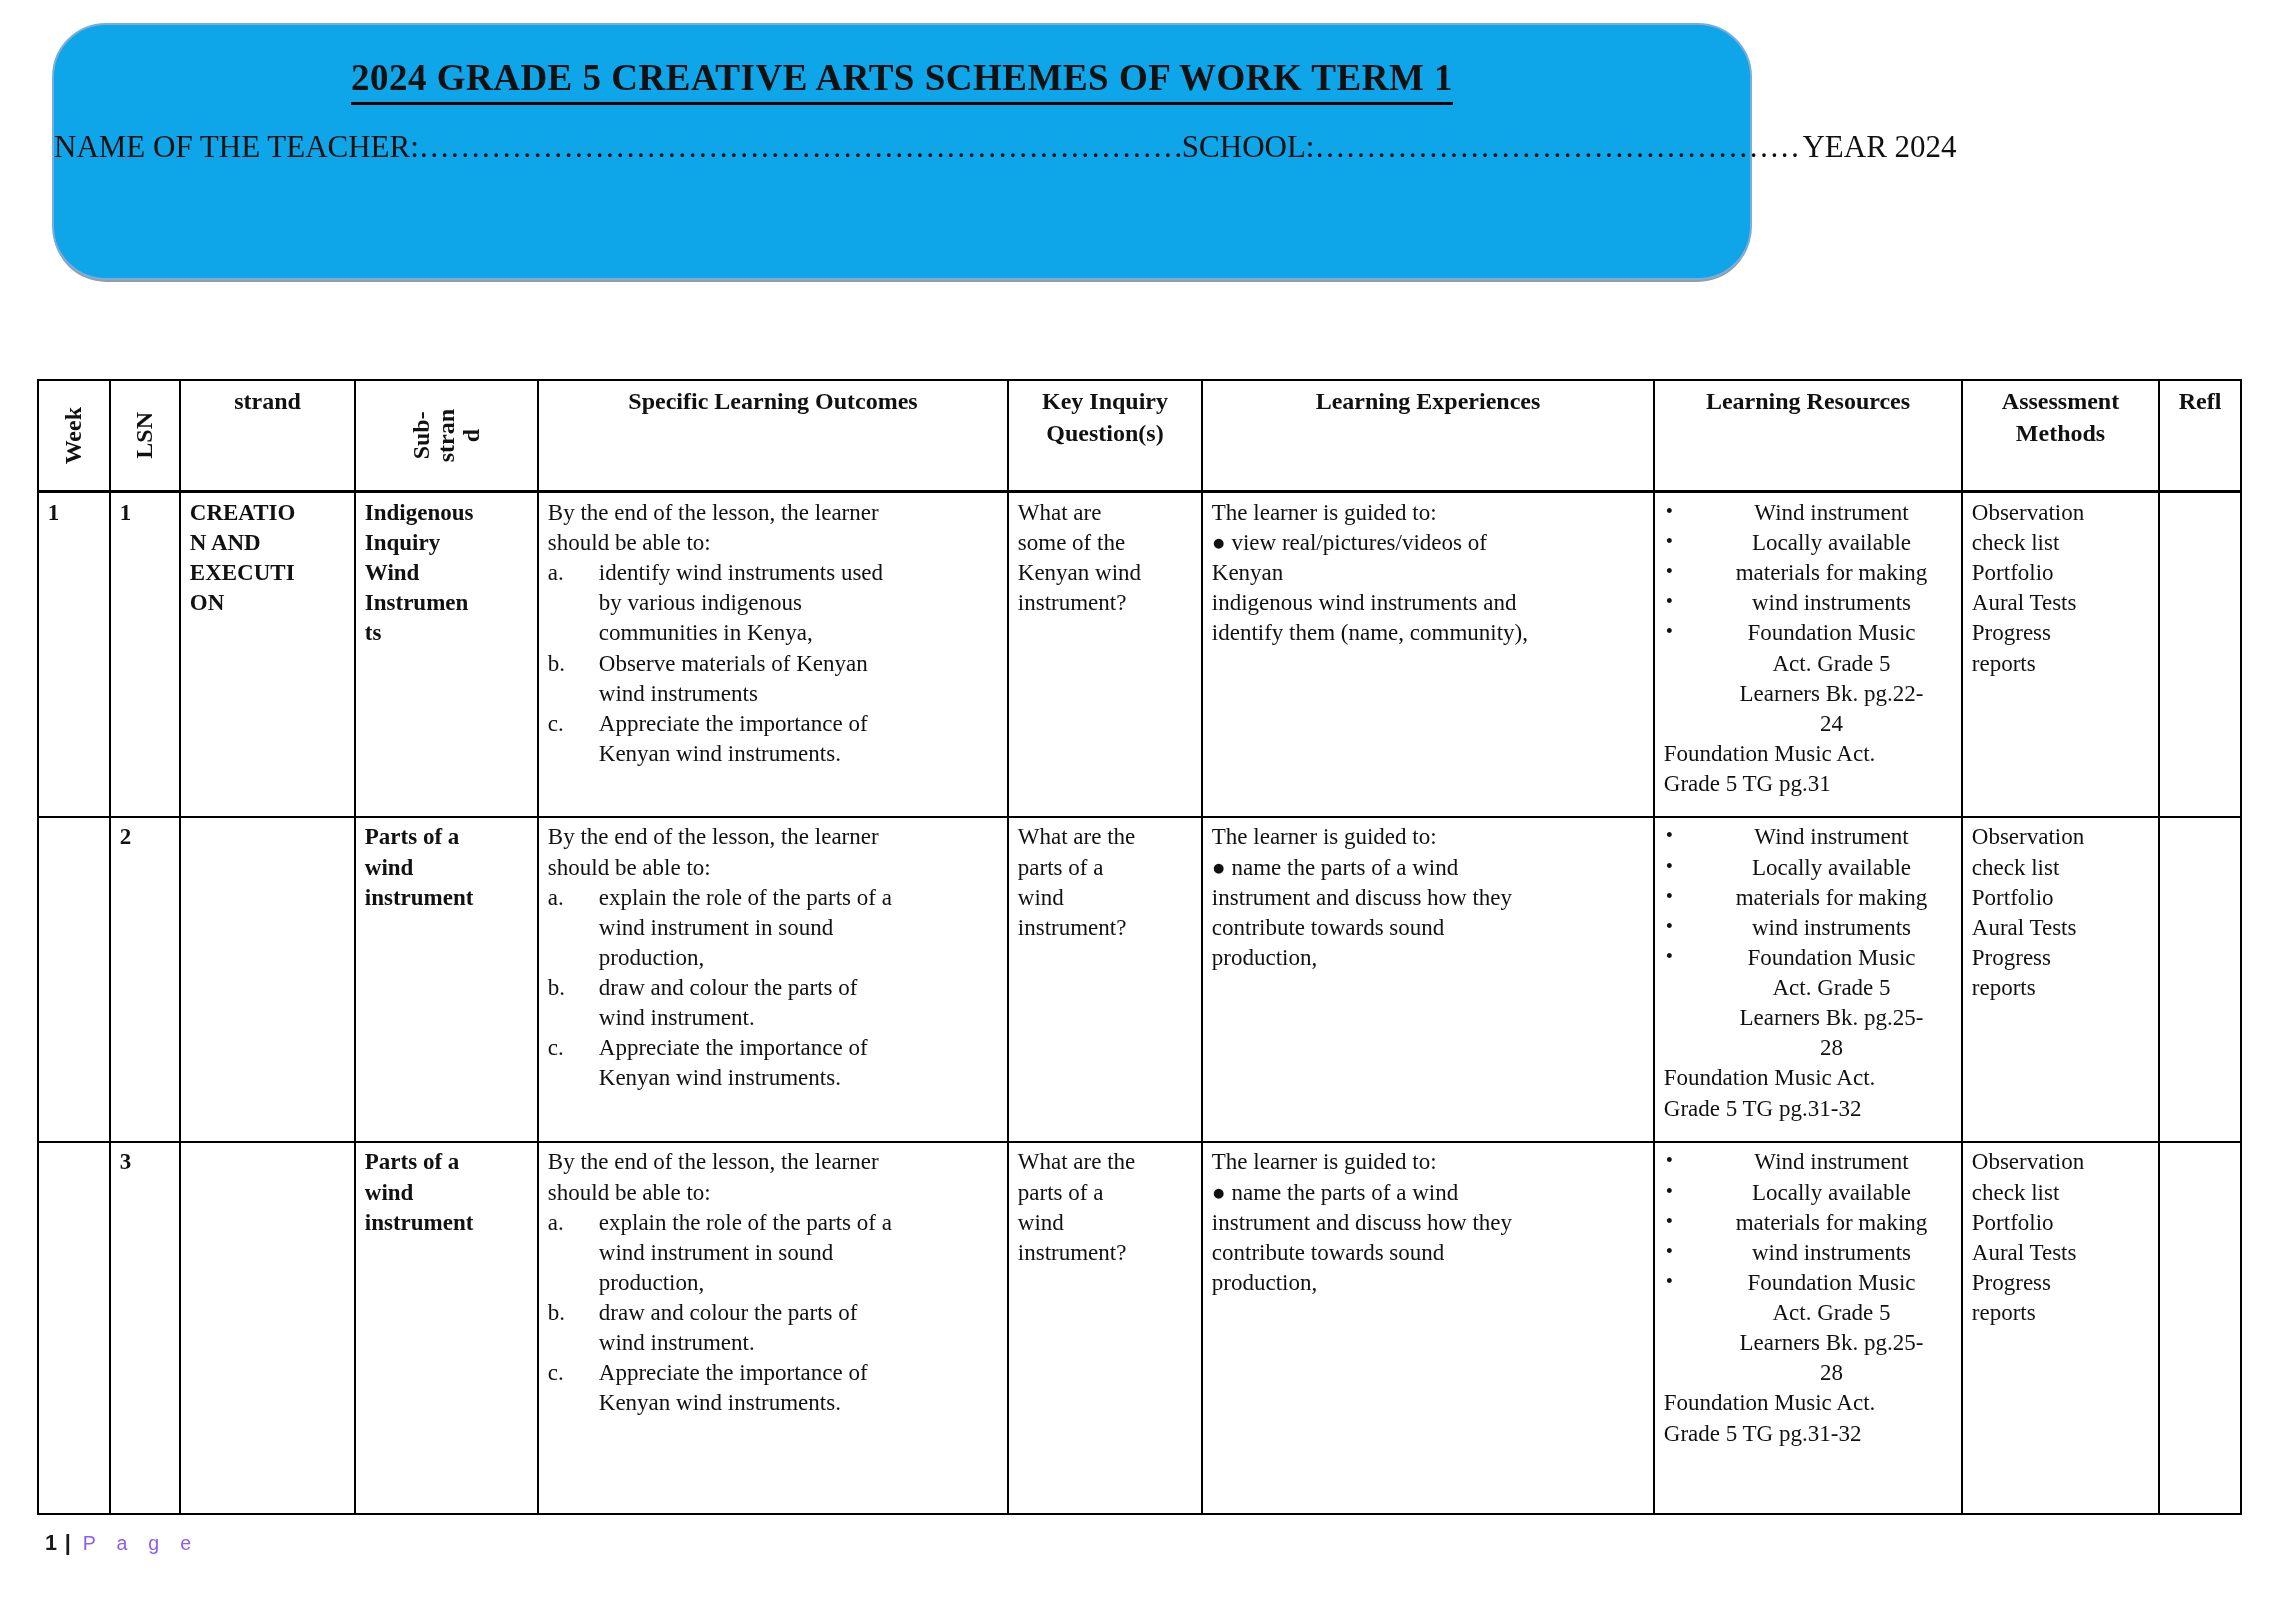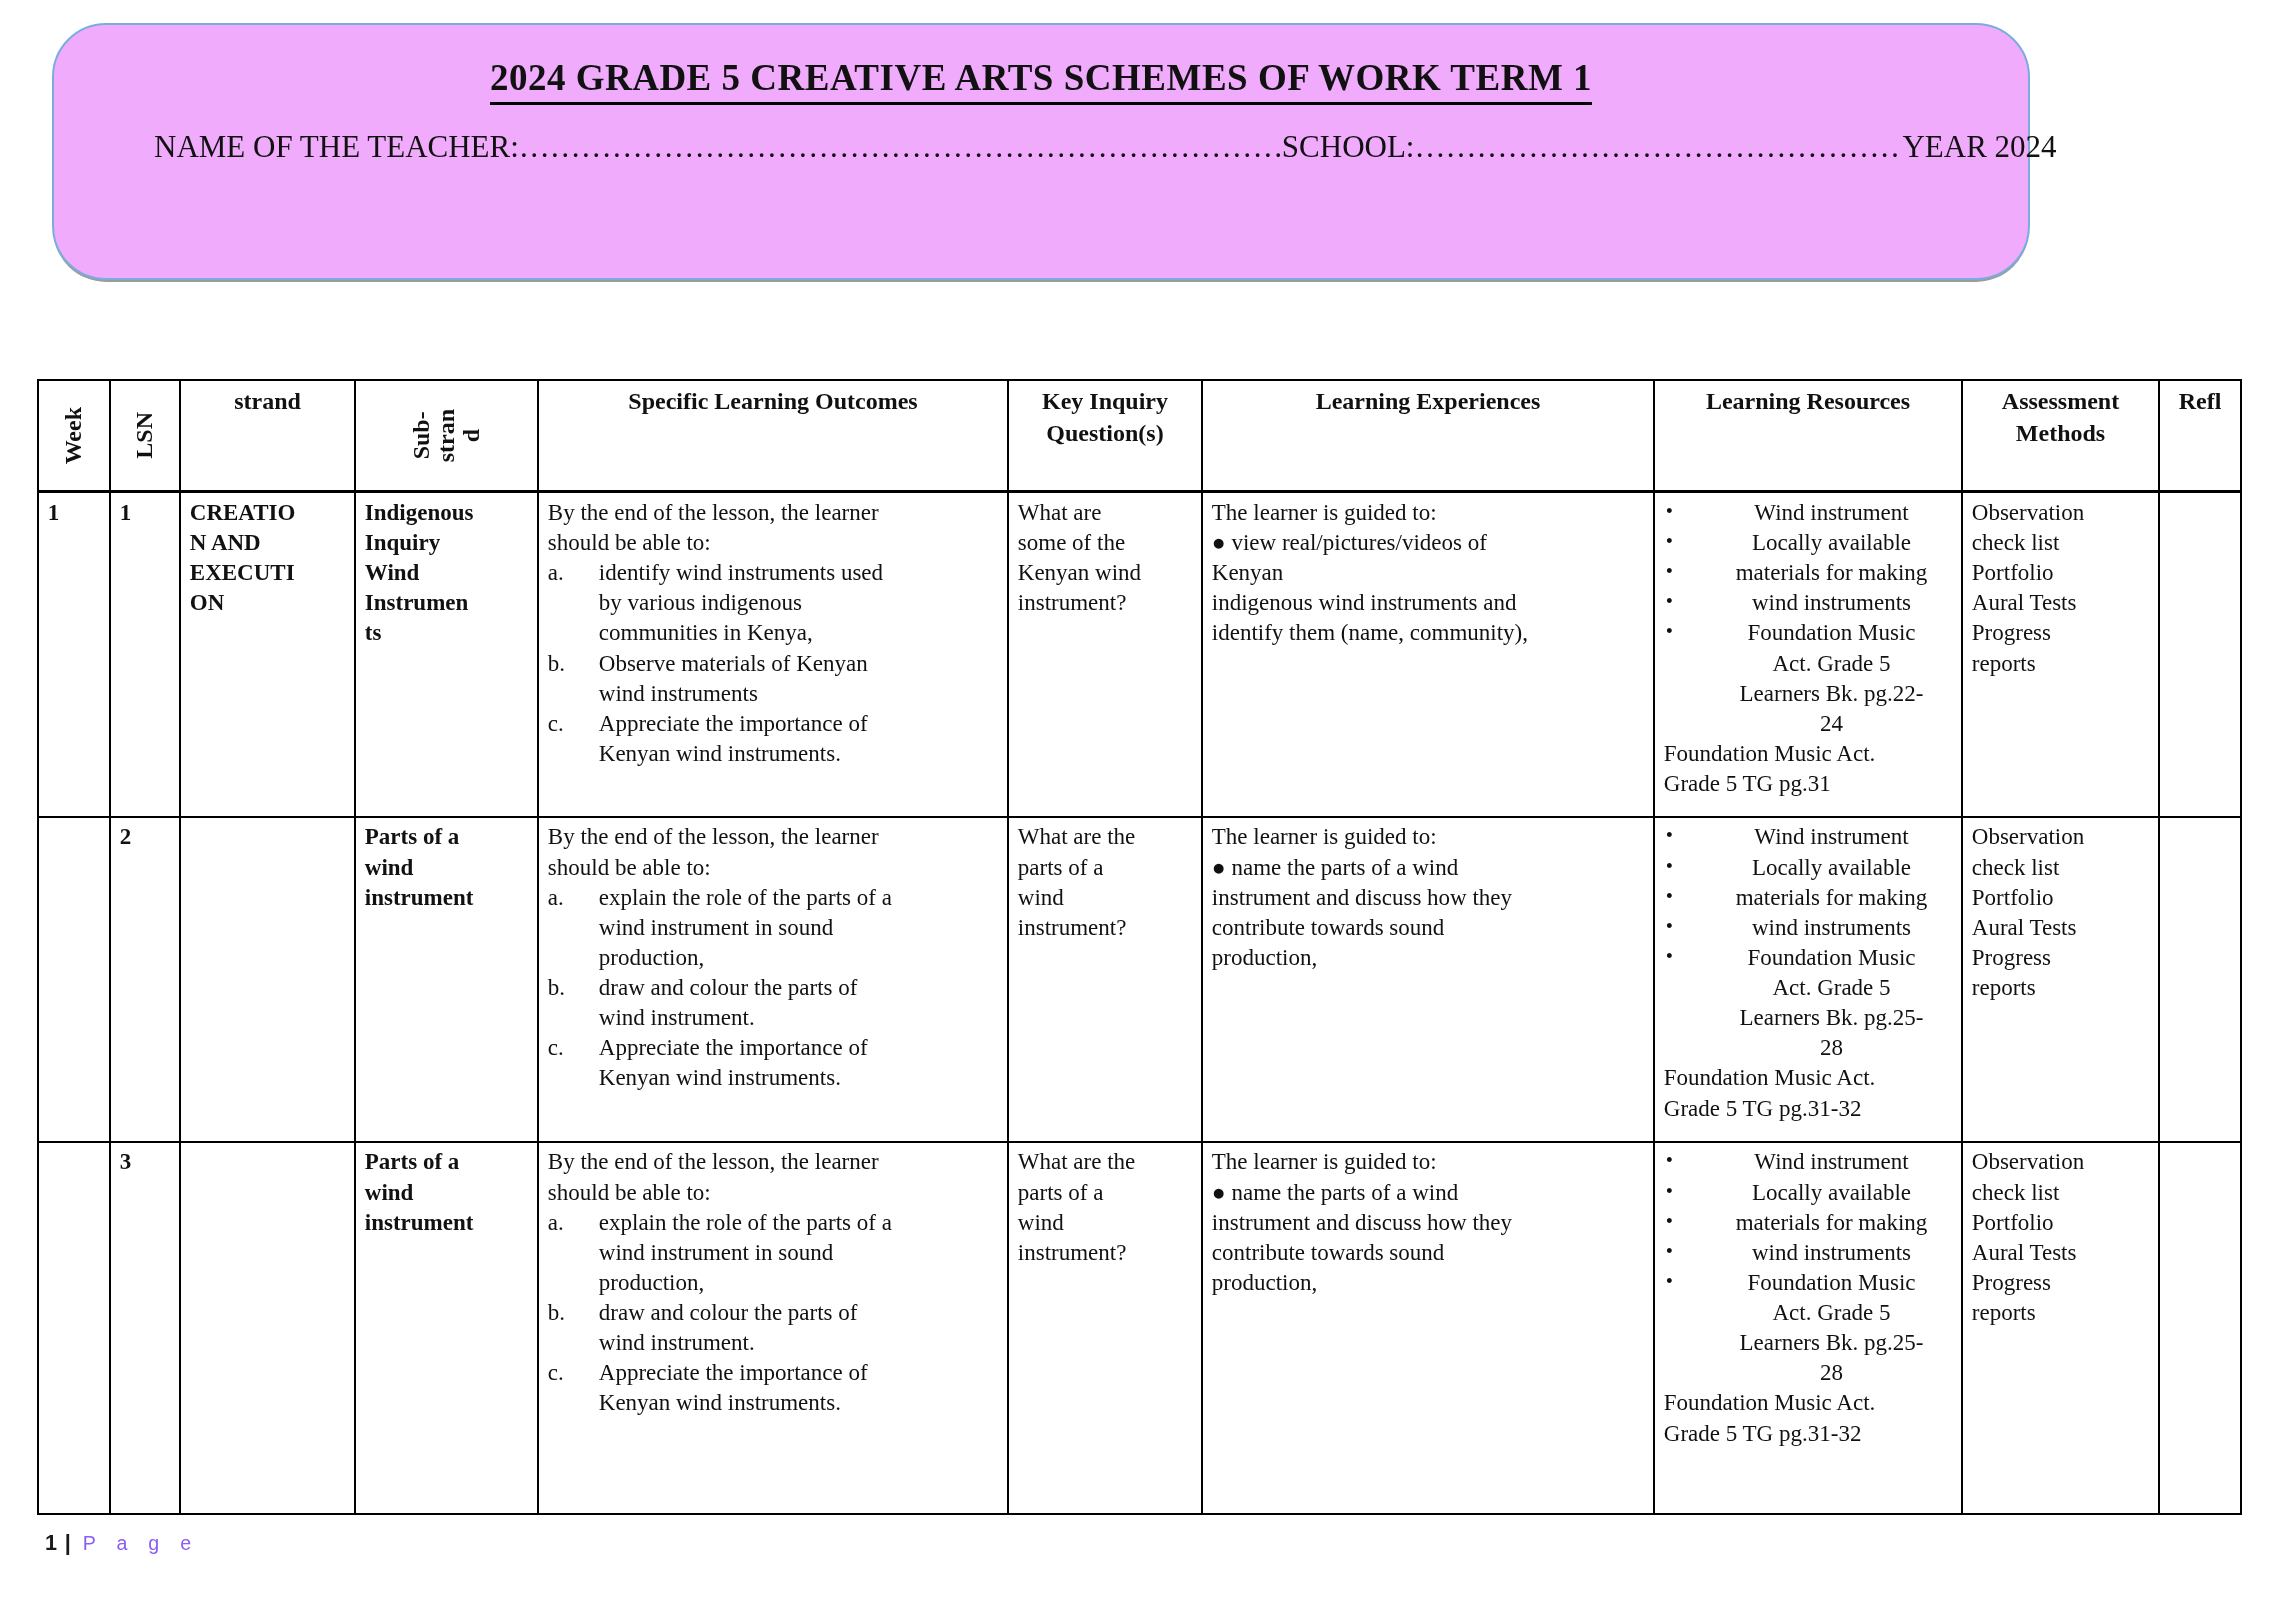--- a/index.html
+++ b/index.html
@@ -7,38 +7,38 @@
     width: 2293px; height: 1621px;
     font-family: "Liberation Serif", "DejaVu Serif", serif;
     color: #111; overflow: hidden; position: relative;
   }
   .pre { white-space: pre-line; }
 
   
   .header-box {
     box-sizing: border-box;
     margin: 22.5px 0 0 52px;
-    width: 1978px; height: 257px;
+    width: 1700px; height: 257px;
     border: 2.9px solid #7aadde;
     border-radius: 54px;
     box-shadow: 0 2.9px 0 -1px #9b9b9b;
-    background: #f0abfc;
+    background: #0ea5e9;
   }
   .doc-title { text-align: center; margin-top: 31px; }
   .doc-title .title-text {
     display: inline-block;
     font-size: 37px; font-weight: bold;
     border-bottom: 3.9px solid #000;
     padding-bottom: 3.9px;
     letter-spacing: 0.5px;
   }
   .name-line {
     display: flex; align-items: center;
     white-space: nowrap;
-    margin-top: 23.5px; padding-left: 100px;
+    margin-top: 23.5px; 
     font-size: 31px;
   }
   .dots { overflow: hidden; flex: none; }
   .dots-teacher { width: 763px; }
   .dots-school  { width: 488px; }
 
   
   table.scheme-table {
     border-collapse: collapse; table-layout: fixed;
     width: 2203px;

